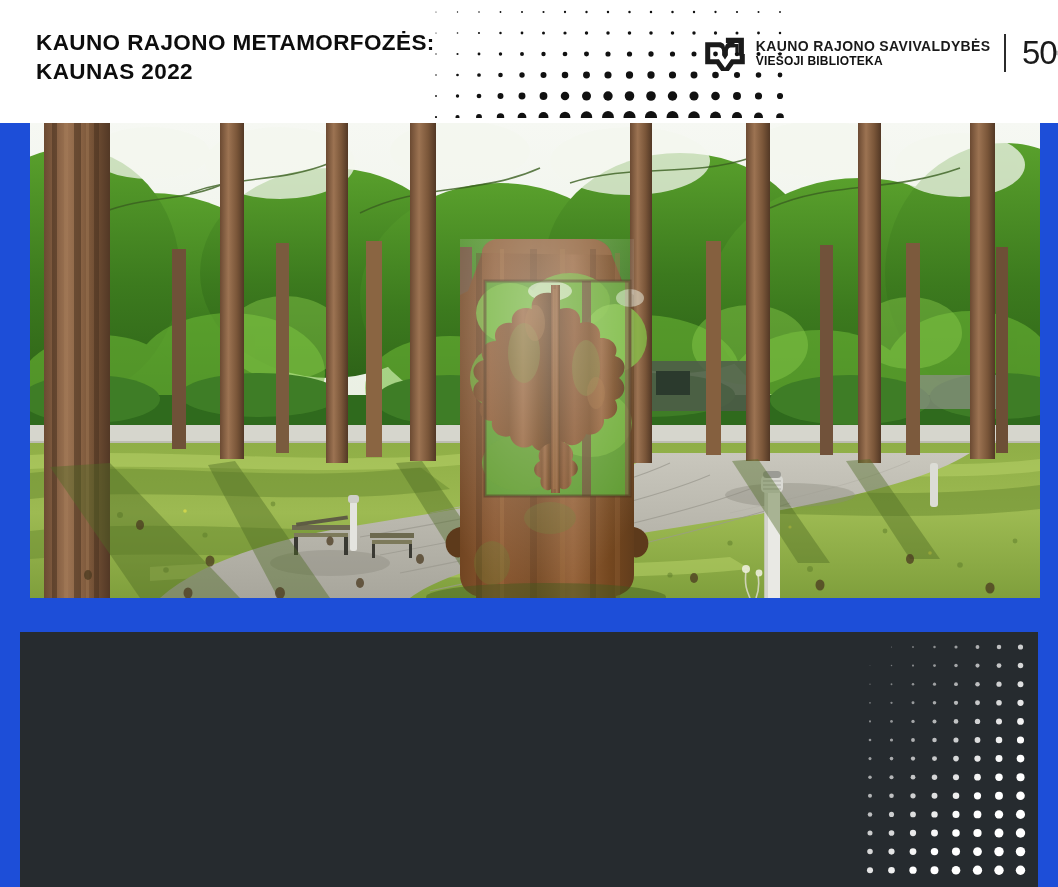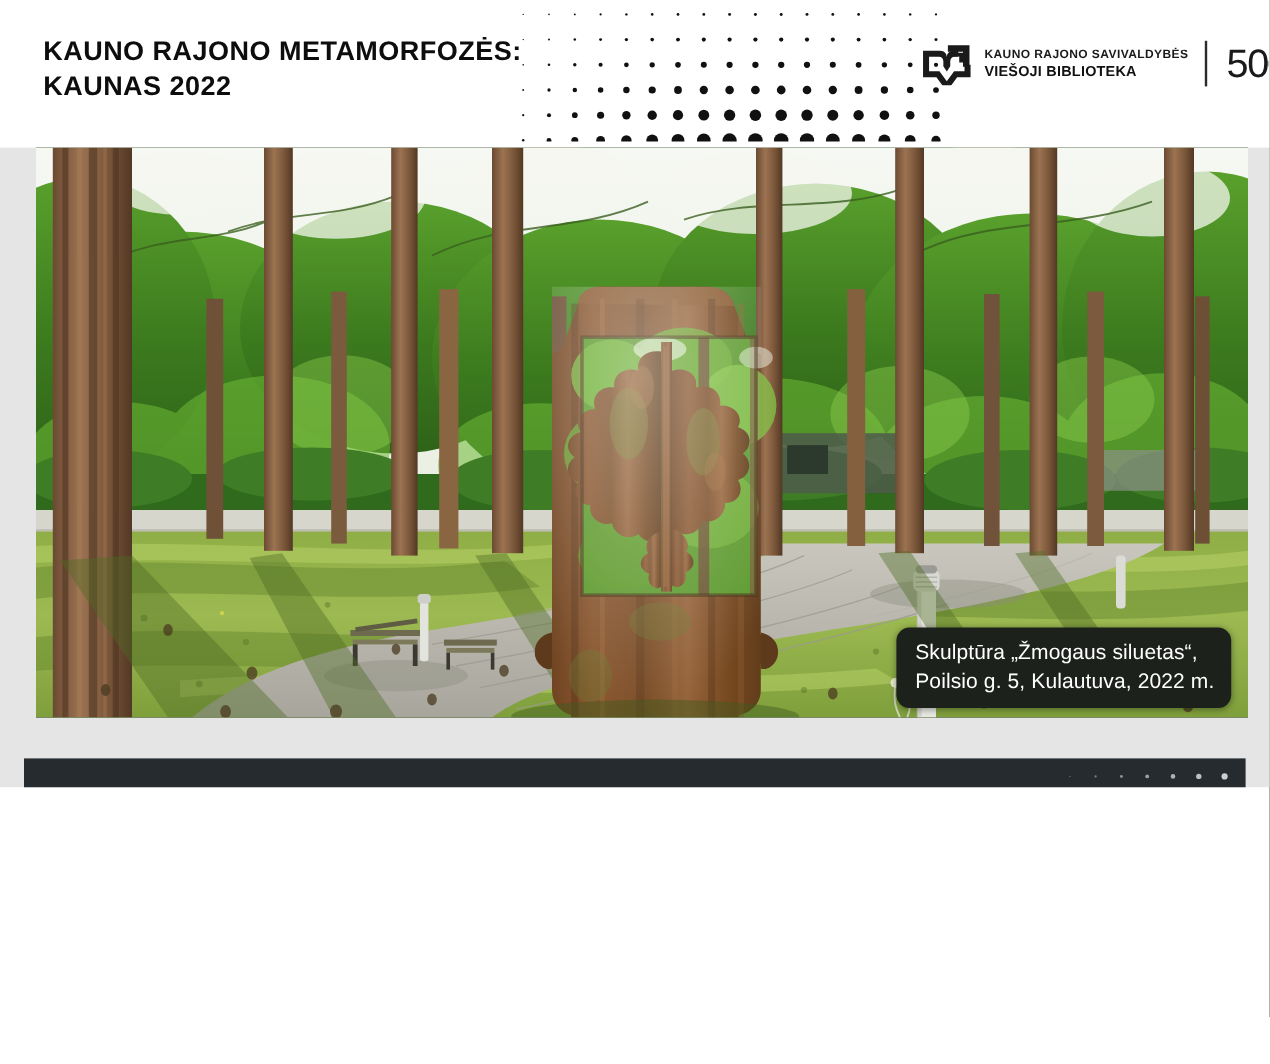--- a/index.html
+++ b/index.html
@@ -14,22 +14,22 @@
   body {
     background: #ffffff;
     font-family: "Liberation Sans", sans-serif;
     position: relative;
   }
 
   .slide {
     position: absolute;
     inset: 0;
     width: 1058px;
-    height: 656px;
-    background: #e5e5e5;
+    height: 887px;
+    background: #1d4ed8;
     overflow: hidden;
   }
 
   
   .header {
     position: absolute;
     left: 0; top: 0;
     width: 1058px;
     height: 123px;
     background: #ffffff;
@@ -80,21 +80,21 @@
   .logo-text {
     display: flex;
     flex-direction: column;
     justify-content: center;
     line-height: 1;
   }
 
   .logo-line1 {
     font-family: "Liberation Sans", sans-serif;
     font-weight: bold;
-    font-size: 10px;
+    font-size: 14px;
     letter-spacing: 0.35px;
     color: #1a1a1a;
     white-space: nowrap;
     margin-bottom: 2px;
   }
 
   .logo-line2 {
     font-family: "Liberation Sans", sans-serif;
     font-weight: bold;
     font-size: 12px;
@@ -686,22 +686,20 @@
           <ellipse cx="58" cy="452" rx="4" ry="5"></ellipse>
         <ellipse cx="300" cy="418" rx="3.6" ry="4.6"></ellipse>
           <ellipse cx="390" cy="436" rx="4" ry="5"></ellipse>
         <ellipse cx="664" cy="455" rx="4" ry="5"></ellipse>
           <ellipse cx="790" cy="462" rx="4.5" ry="5.5"></ellipse>
         <ellipse cx="880" cy="436" rx="4" ry="5"></ellipse>
           <ellipse cx="960" cy="465" rx="4.6" ry="5.6"></ellipse>
       </g>
     </svg>
 
-    <div class="photo-caption">Skulptūra „Žmogaus siluetas“,
- Poilsio g. 5, Kulautuva, 2022 m.</div>
   </div>
 
   <div class="desc-panel">
 
     <svg class="desc-dots" viewBox="0 0 180 250" xmlns="http://www.w3.org/2000/svg">
       <g id="ddots" fill="#ffffff">
           <circle cx="33.5" cy="10.0" r="0.60" opacity="0.34"></circle>
           <circle cx="55.0" cy="10.0" r="0.91" opacity="0.41"></circle>
           <circle cx="76.5" cy="10.0" r="1.24" opacity="0.48"></circle>
           <circle cx="98.0" cy="10.0" r="1.57" opacity="0.55"></circle>

